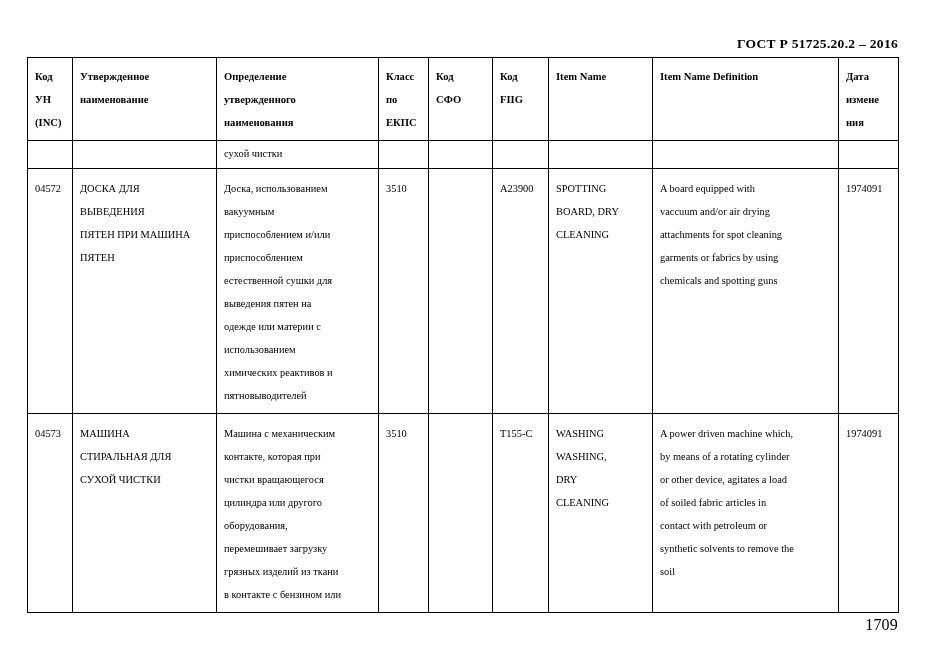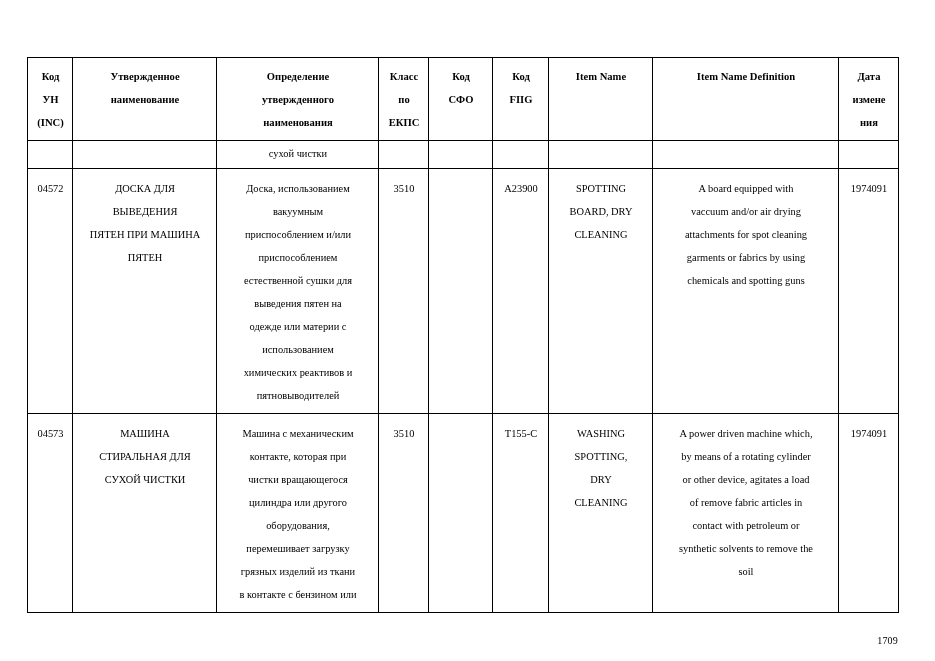--- a/index.html
+++ b/index.html
@@ -46,21 +46,21 @@
     width: 871px;
   }
 
   table.gost td,
   table.gost th {
     border: 1.3px solid #000000;
     vertical-align: top;
     padding: 8px 6px 6px 7px;
     font-size: 10.4px;
     line-height: 23px;
-    text-align: center;
+    text-align: left;
     font-weight: normal;
     word-wrap: break-word;
     overflow-wrap: break-word;
   }
 
   table.gost thead th {
     font-weight: bold;
     font-size: 10.6px;
     line-height: 23px;
     padding-top: 7px;
@@ -89,30 +89,31 @@
   }
 
   
   tr.row-1 td { height: 215px; }
   tr.row-2 td { height: 173px; }
 
   
   .page-number {
     position: absolute;
     right: 37px;
-    top: 635px;
-    font-size: 10px;
+    top: 616px;
+    font-size: 16px;
     letter-spacing: 0.2px;
   }
 </style>
 </head>
 <body>
 
 <div class="page">
 
+  <div class="doc-header">ГОСТ Р 51725.20.2 – 2016</div>
 
   <div class="table-wrap">
     <table class="gost">
       <colgroup>
         <col class="c0">
           <col class="c1">
           <col class="c2">
           <col class="c3">
           <col class="c4">
         <col class="c5">
@@ -229,29 +230,29 @@
               <span>оборудования,</span>
               <span>перемешивает загрузку</span>
               <span>грязных изделий из ткани</span>
               <span>в контакте с бензином или</span>
             </td>
           <td>3510</td>
           <td></td>
           <td>T155-C</td>
           <td class="cell-lines">
               <span>WASHING</span>
-              <span>SPOTTING,</span>
+              <span>WASHING,</span>
               <span>DRY</span>
               <span>CLEANING</span>
             </td>
           <td class="cell-lines">
               <span>A power driven machine which,</span>
               <span>by means of a rotating cylinder</span>
               <span>or other device, agitates a load</span>
-              <span>of remove fabric articles in</span>
+              <span>of soiled fabric articles in</span>
               <span>contact with petroleum or</span>
               <span>synthetic solvents to remove the</span>
               <span>soil</span>
             </td>
           <td>1974091</td>
         </tr>
 
       </tbody>
     </table>
   </div>

